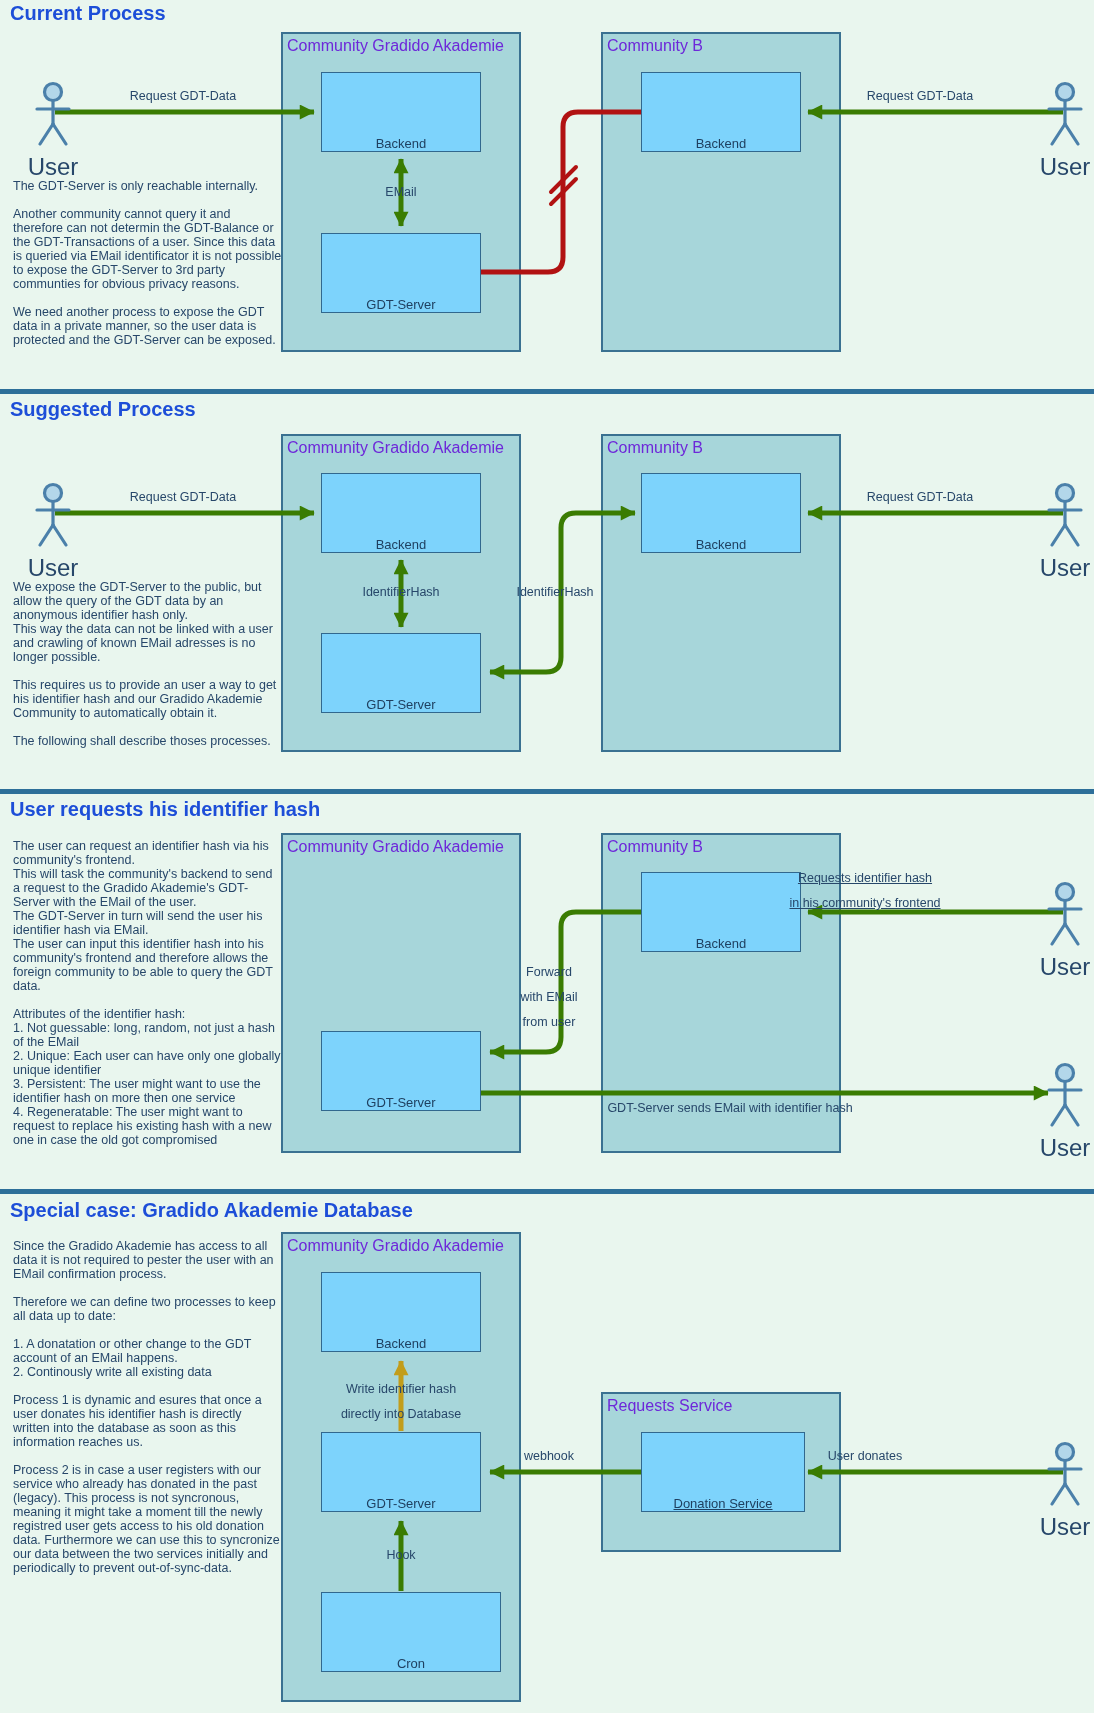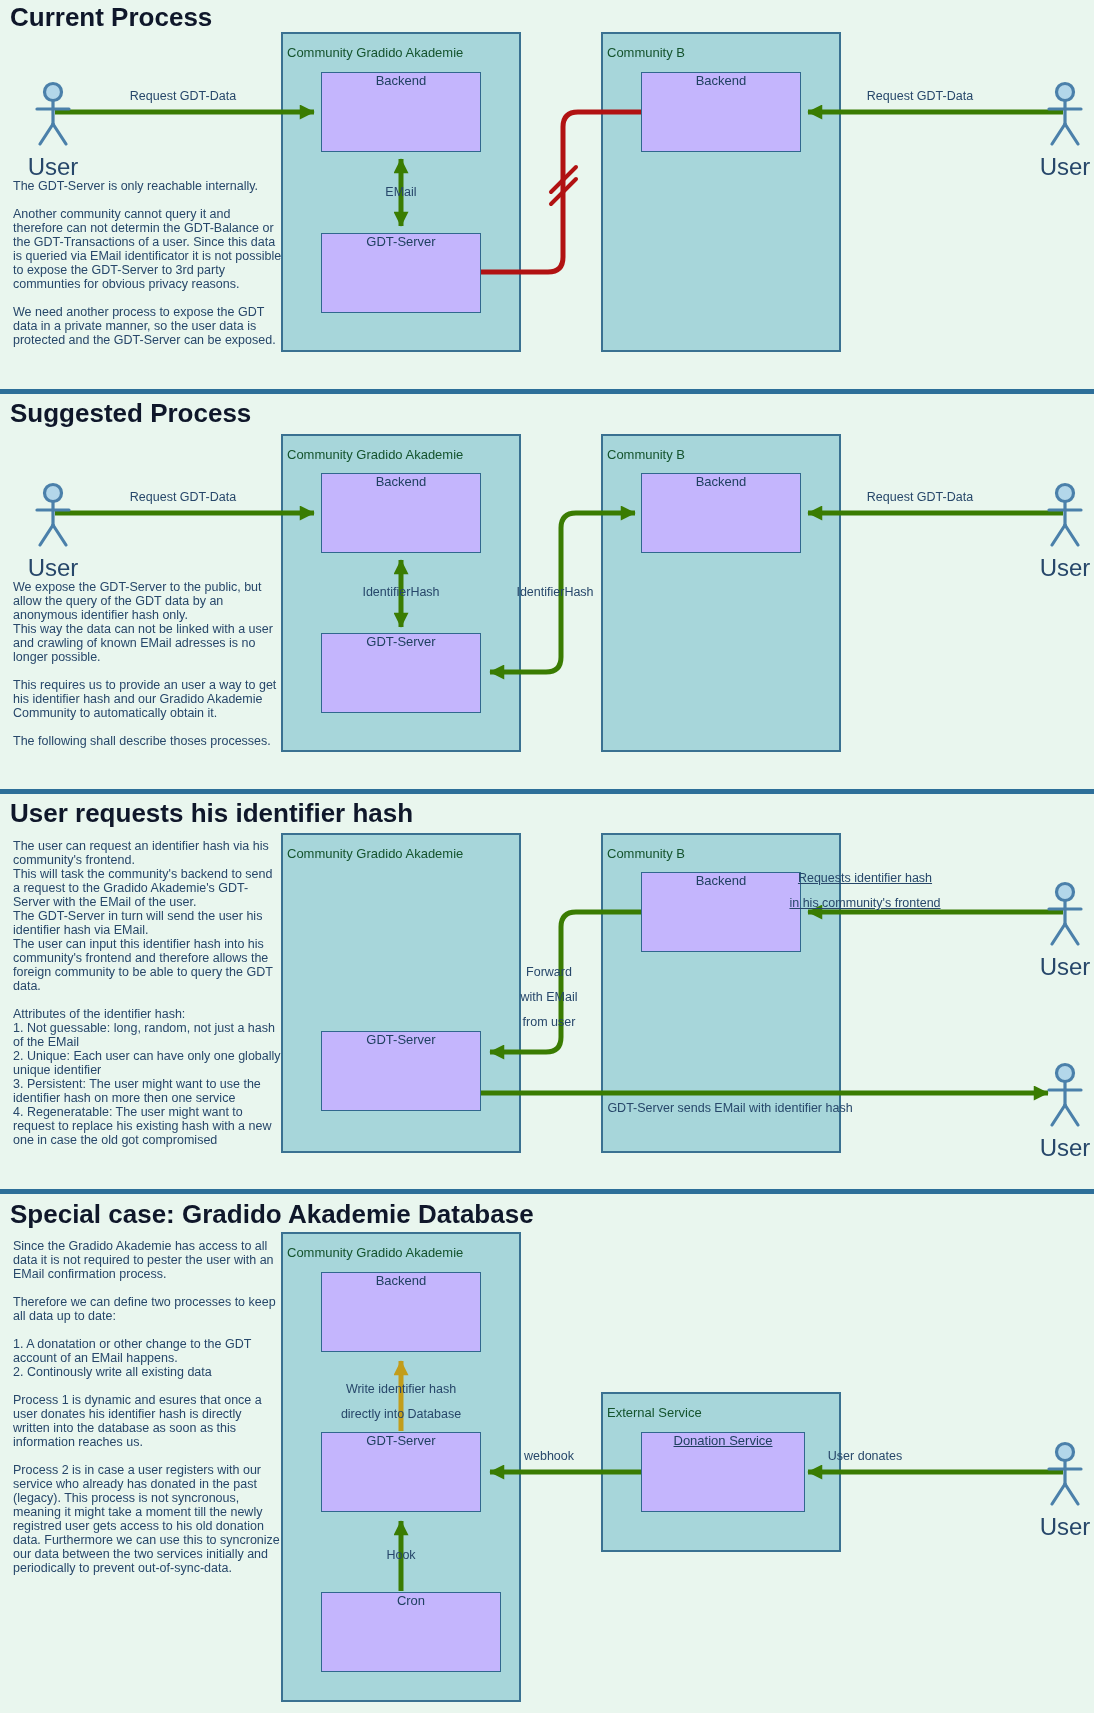--- a/index.html
+++ b/index.html
@@ -1,24 +1,24 @@
 <!DOCTYPE html>
 <html><head>
 <meta charset="utf-8">
 <style>
   html,body{margin:0;padding:0;}
   body{width:1094px;height:1713px;background:#e9f6ee;position:relative;
        font-family:"Liberation Sans",sans-serif;overflow:hidden;}
-  .sec-title{position:absolute;font-weight:bold;font-size:26px;color:#0f172a;white-space:nowrap;}
+  .sec-title{position:absolute;font-weight:bold;font-size:20px;color:#1d4ed8;white-space:nowrap;}
   .sep{position:absolute;left:0;width:1094px;height:5px;background:#2d6f99;}
   .para{position:absolute;width:368px;font-size:12.5px;line-height:14px;color:#27476a;white-space:pre-line;}
   .obox{position:absolute;box-sizing:border-box;background:#a7d6da;border:2px solid #3a7191;z-index:1;}
-  .obox-label{position:absolute;left:4px;top:3px;font-size:13px;color:#14532d;white-space:nowrap;margin-top:8px;}
-  .ibox{position:absolute;box-sizing:border-box;background:#c4b5fd;border:1.5px solid #31688e;
-        display:flex;align-items:flex-start;justify-content:center;font-size:13px;color:#1f4060;z-index:2;}
+  .obox-label{position:absolute;left:4px;top:3px;font-size:16px;color:#6d28d9;white-space:nowrap;}
+  .ibox{position:absolute;box-sizing:border-box;background:#7dd3fc;border:1.5px solid #31688e;
+        display:flex;align-items:flex-end;justify-content:center;font-size:13px;color:#1f4060;z-index:2;}
   .albl{position:absolute;text-align:center;font-size:12.5px;color:#27476a;z-index:4;white-space:pre-line;}
   .albl.ml{line-height:25px;}
   .user-label{position:absolute;width:80px;text-align:center;font-size:24px;color:#27476a;z-index:4;}
   svg.overlay{position:absolute;left:0;top:0;z-index:3;pointer-events:none;}
   .ar{stroke:#3a7c02;stroke-width:5;fill:none;}
   .redln{stroke:#b11212;stroke-width:5;fill:none;}
   .redbk{stroke:#b11212;stroke-width:4;fill:none;stroke-linecap:round;}
   .yel{stroke:#c29d1b;stroke-width:5;fill:none;}
 </style>
 </head>
@@ -172,21 +172,21 @@
 meaning it might take a moment till the newly
 registred user gets access to his old donation
 data. Furthermore we can use this to syncronize
 our data between the two services initially and
 periodically to prevent out-of-sync-data.</div>
 
 <div class="obox" style="left:281px;top:1232px;width:240px;height:470px;">
   <span class="obox-label">Community Gradido Akademie</span>
 </div>
 <div class="obox" style="left:601px;top:1392px;width:240px;height:160px;">
-  <span class="obox-label">External Service</span>
+  <span class="obox-label">Requests Service</span>
 </div>
 <div class="ibox" style="left:321px;top:1272px;width:160px;height:80px;">
   <span>Backend</span>
 </div>
 <div class="ibox" style="left:321px;top:1432px;width:160px;height:80px;">
   <span>GDT-Server</span>
 </div>
 <div class="ibox" style="left:321px;top:1592px;width:180px;height:80px;">
   <span>Cron</span>
 </div>

